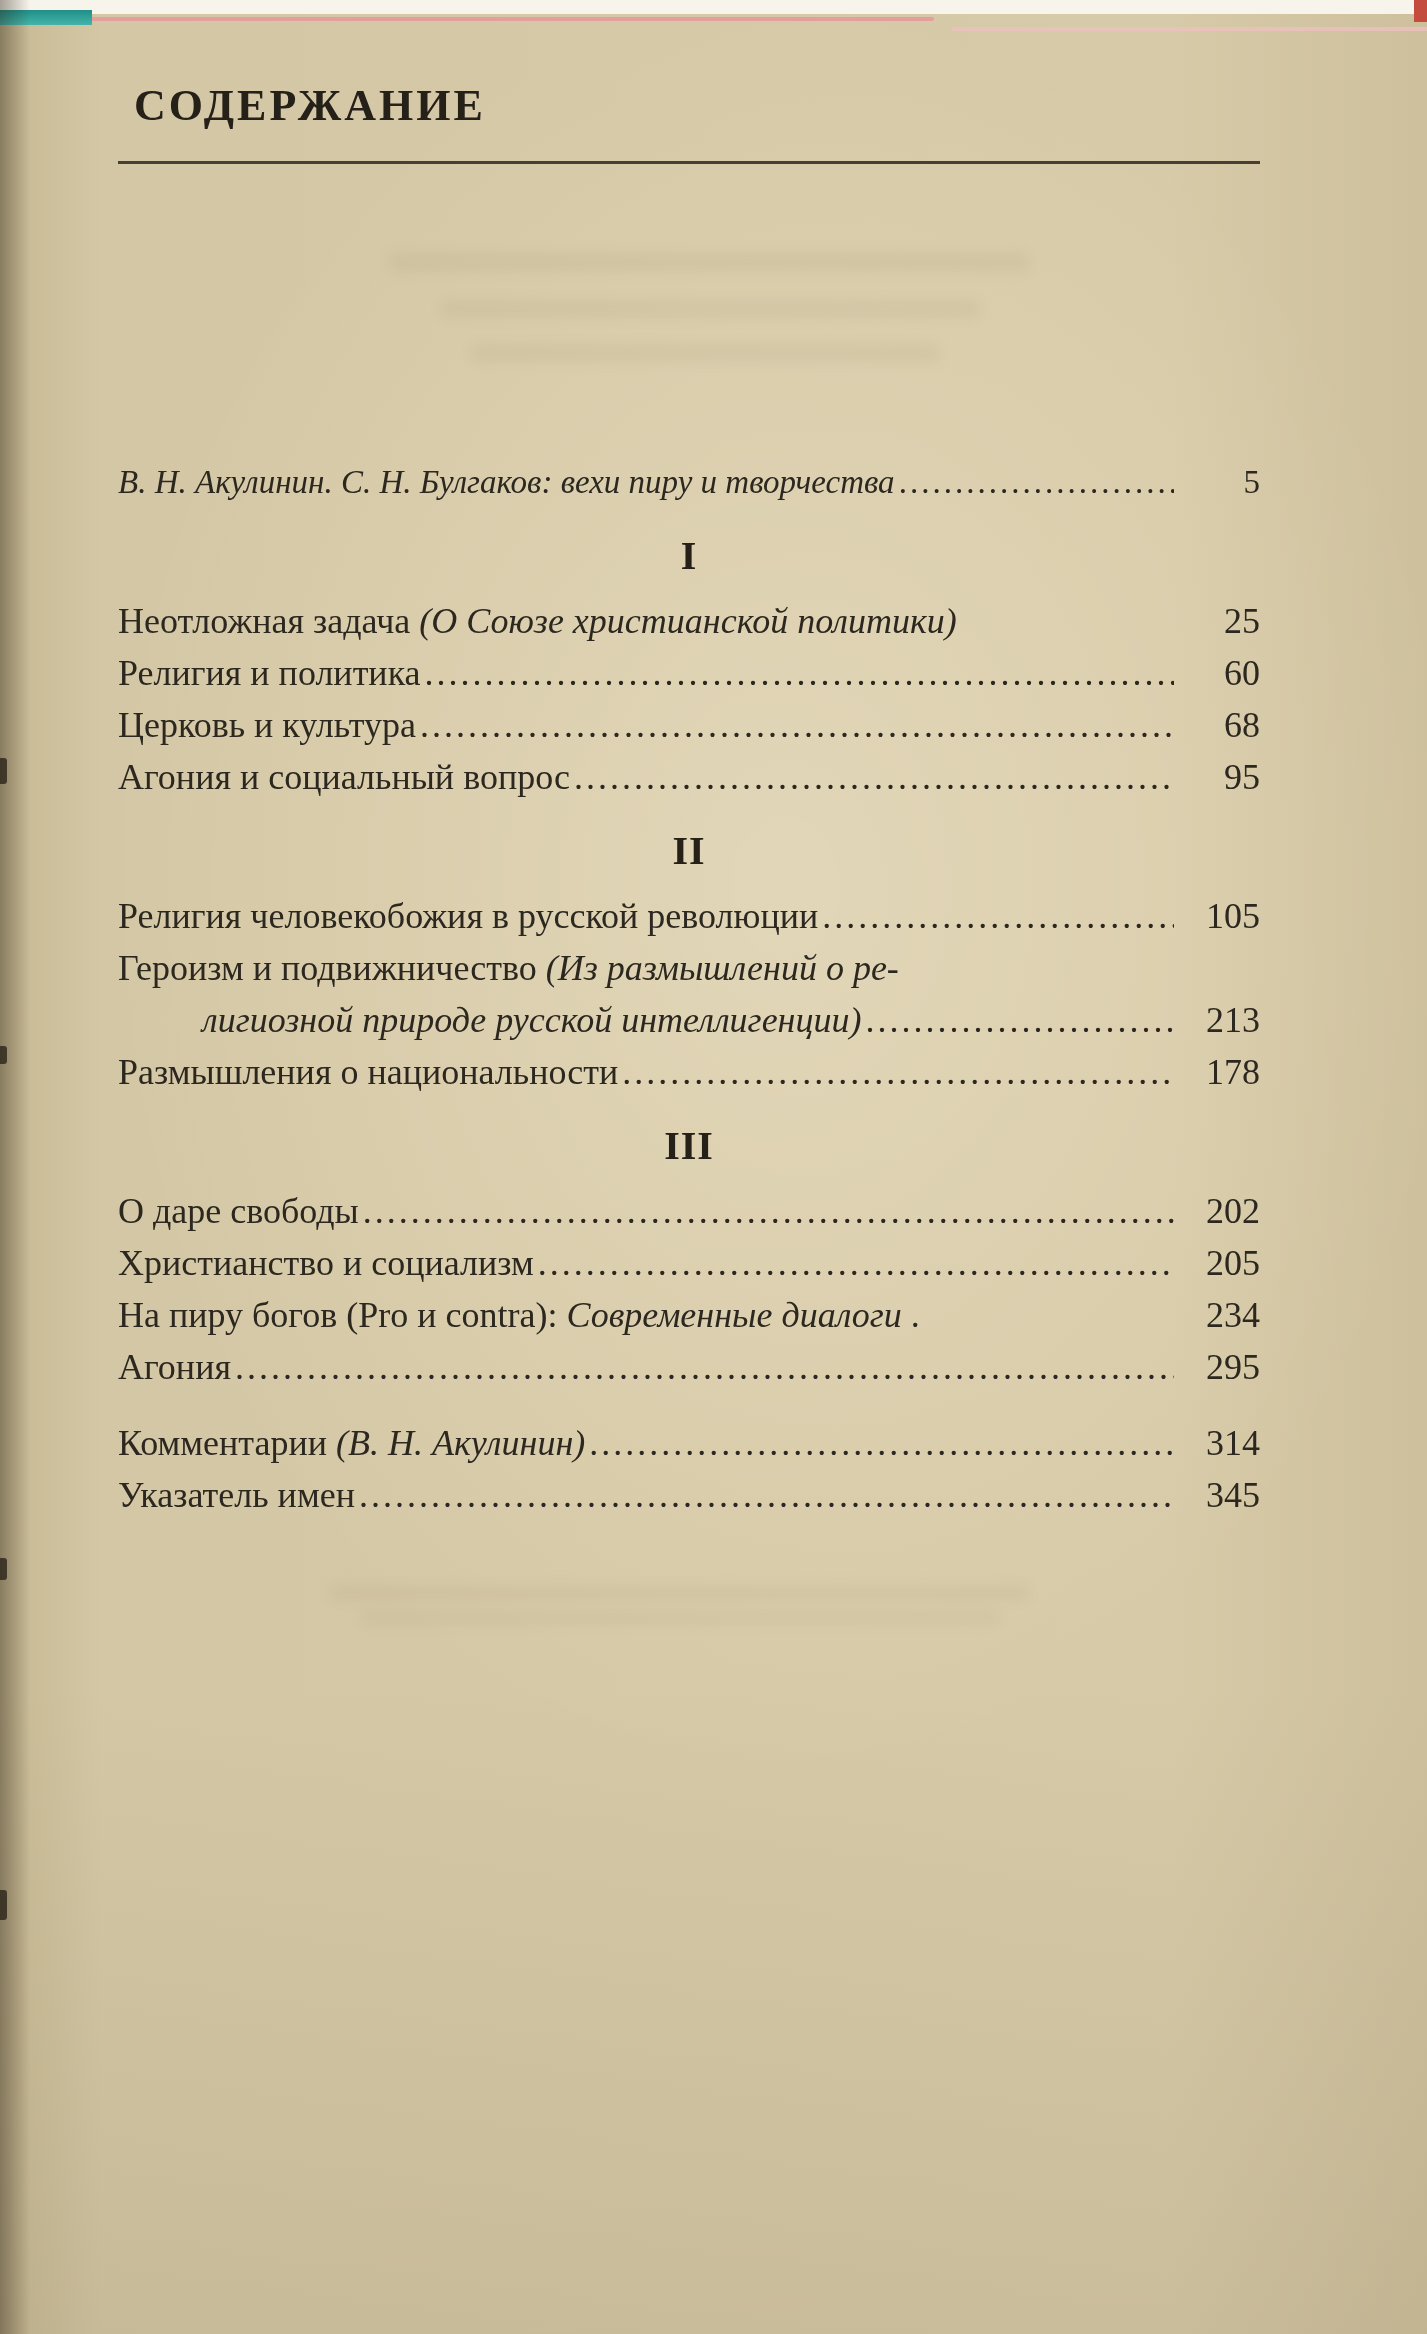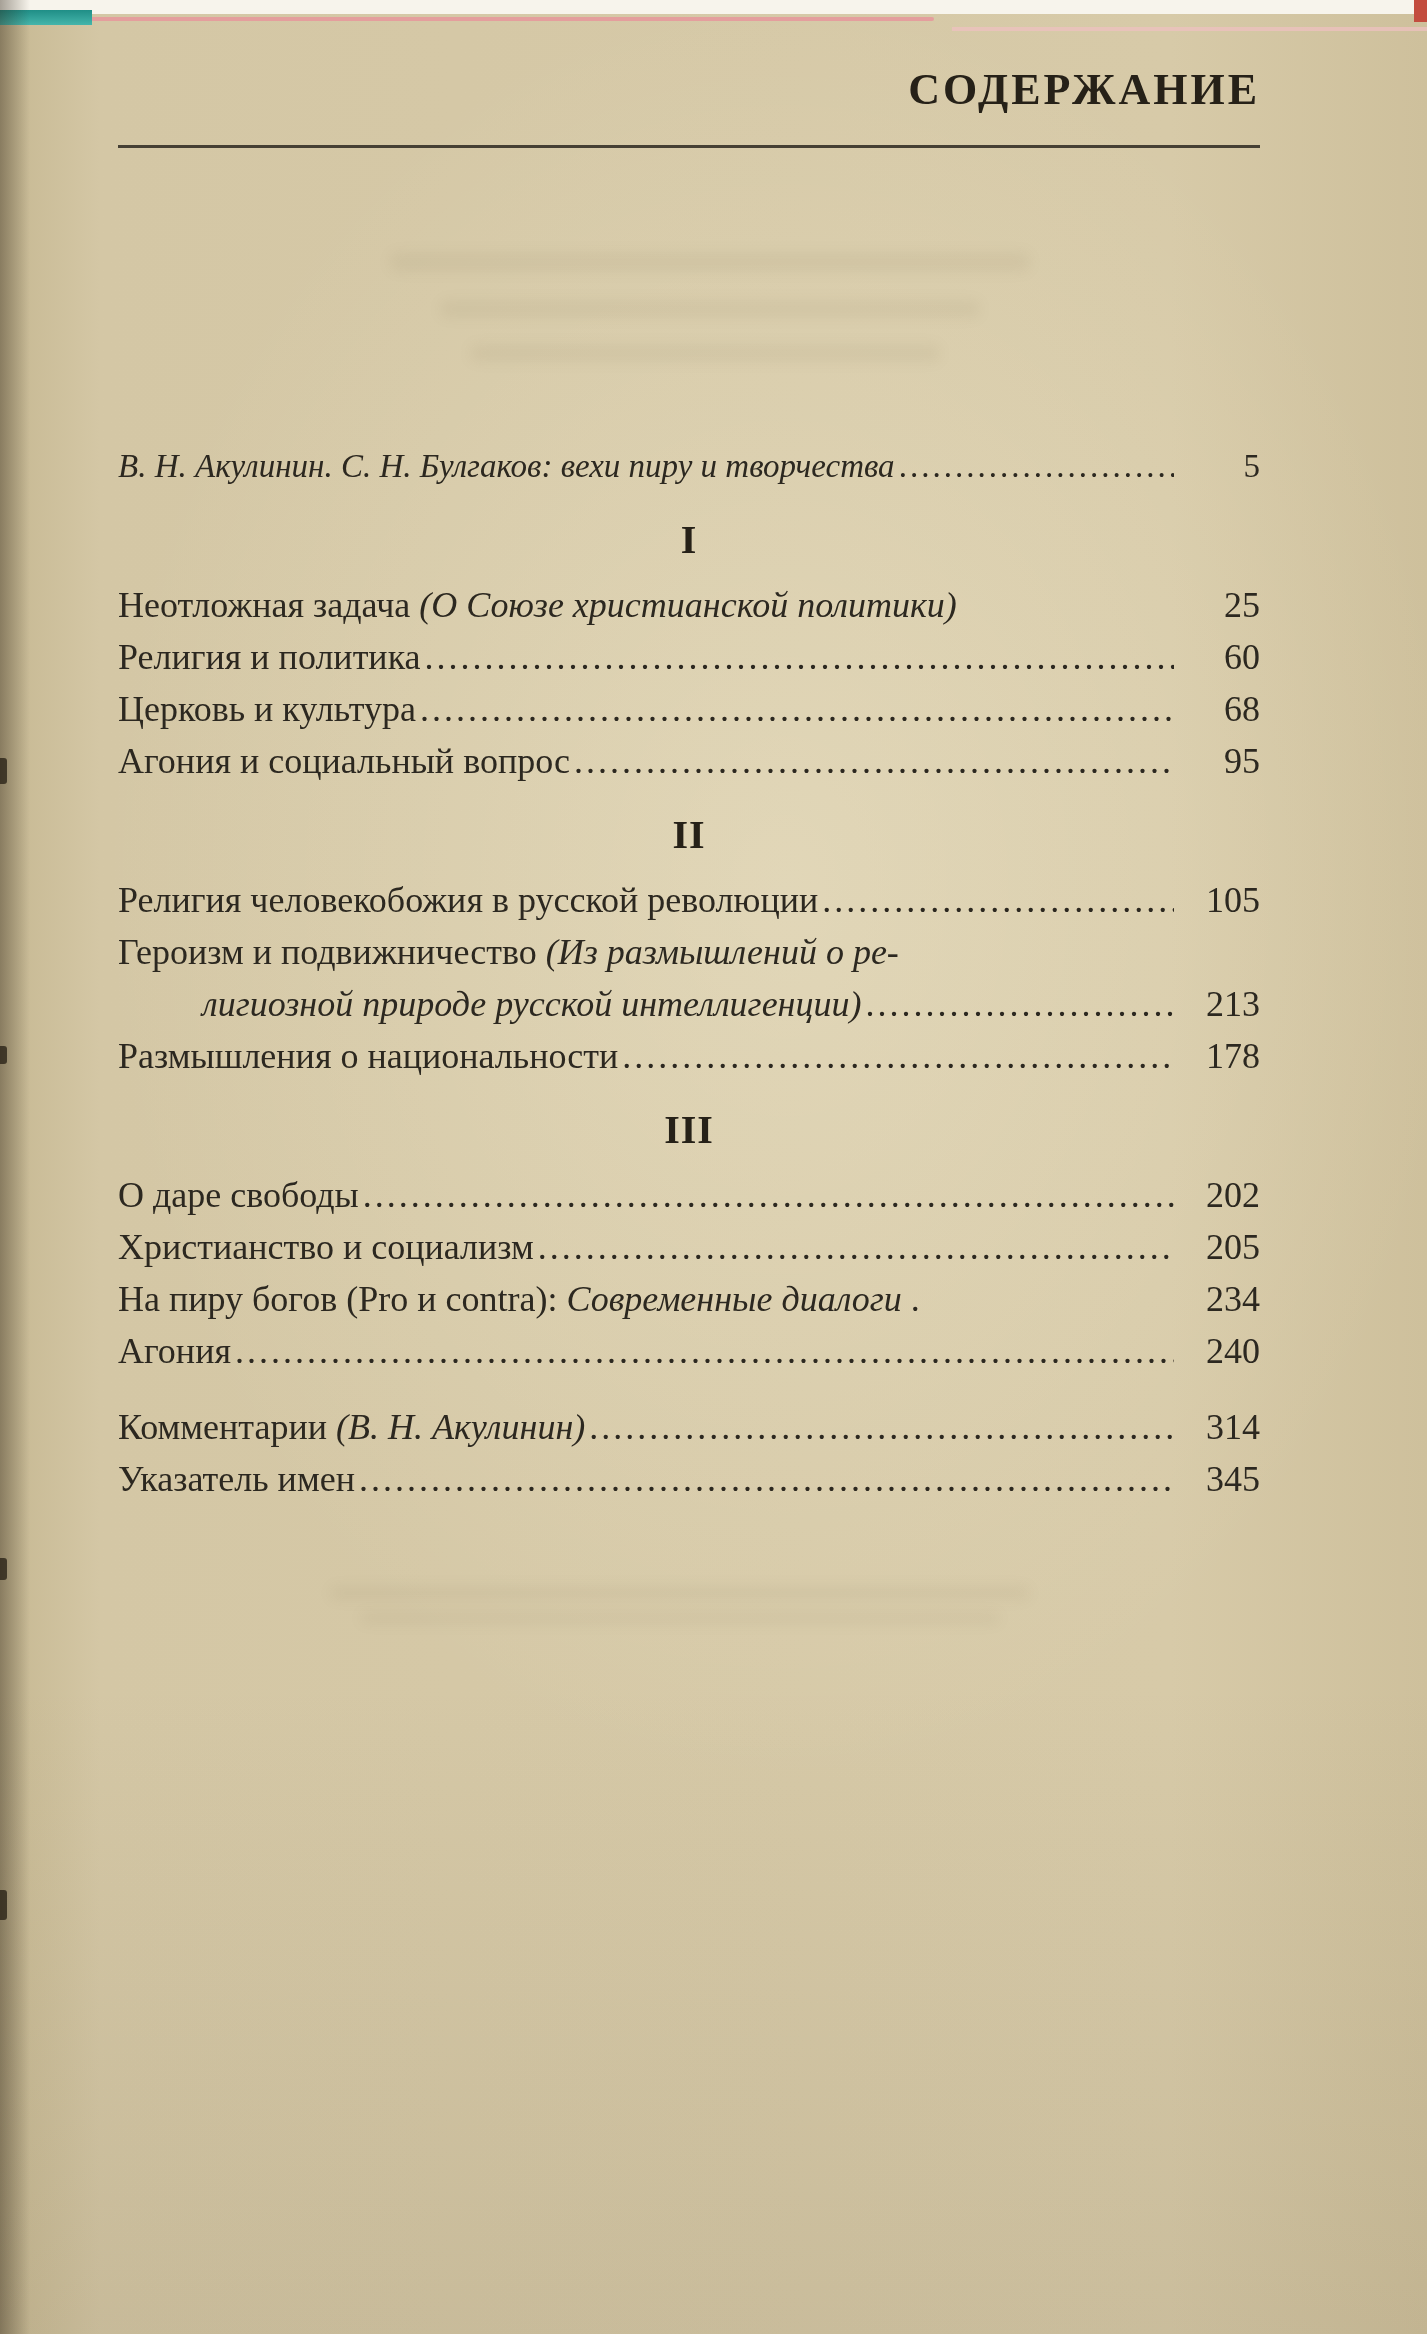--- a/index.html
+++ b/index.html
@@ -32,21 +32,21 @@
   .ghost{position:absolute;filter:blur(7px);opacity:.07;background:#6b5a3a;border-radius:6px;}
   .g1{left:390px;top:252px;width:640px;height:20px;}
   .g2{left:440px;top:300px;width:540px;height:18px;}
   .g3{left:470px;top:344px;width:470px;height:18px;}
   .g4{left:330px;top:1586px;width:700px;height:14px;}
   .g5{left:360px;top:1612px;width:640px;height:12px;}
 
   
   .content{position:relative;padding:64px 167px 0 118px;}
   h1.title{
-    margin:0;text-align:right;
+    margin:16px;text-align:left;
     font-size:44px;font-weight:bold;letter-spacing:3px;color:#262118;
   }
   .rule{height:0;border:none;border-top:3px solid #464034;margin:30px 0 0 0;}
   .toc{margin-top:292px;}
   .toc-row{display:flex;align-items:baseline;font-size:36px;line-height:52px;}
   .toc-row .t{white-space:nowrap;}
   .em{font-style:italic;}
   .dots{flex:1 1 auto;overflow:hidden;white-space:nowrap;letter-spacing:3px;padding:0 6px 0 4px;}
   .dots::after{content:"..........................................................................................................................................";}
   .no-dots .dots::after{content:"";}
@@ -160,21 +160,21 @@
 
       <div class="toc-row no-dots">
         <span class="t"><span>На пиру богов (Pro и contra): </span><span class="em">Современные диалоги</span><span> .</span></span>
         <span class="dots"></span>
         <span class="pg">234</span>
       </div>
 
       <div class="toc-row">
         <span class="t"><span>Агония</span></span>
         <span class="dots"></span>
-        <span class="pg">240</span>
+        <span class="pg">295</span>
       </div>
 
       <div class="toc-row gap-above">
         <span class="t"><span>Комментарии </span><span class="em">(В. Н. Акулинин)</span></span>
         <span class="dots"></span>
         <span class="pg">314</span>
       </div>
 
       <div class="toc-row">
         <span class="t"><span>Указатель имен </span></span>

